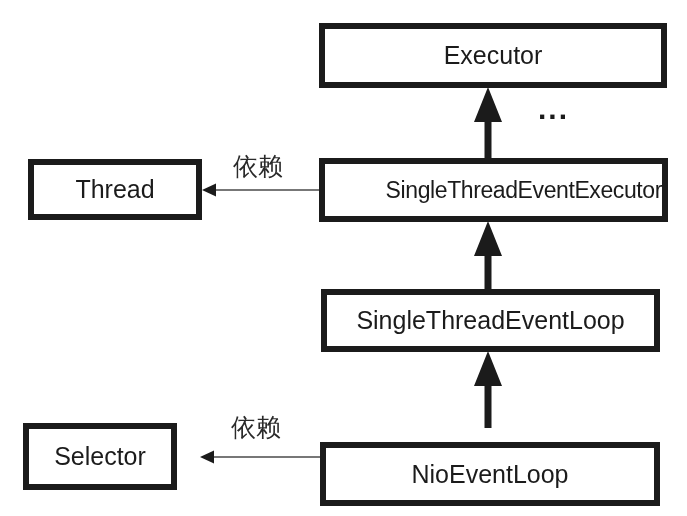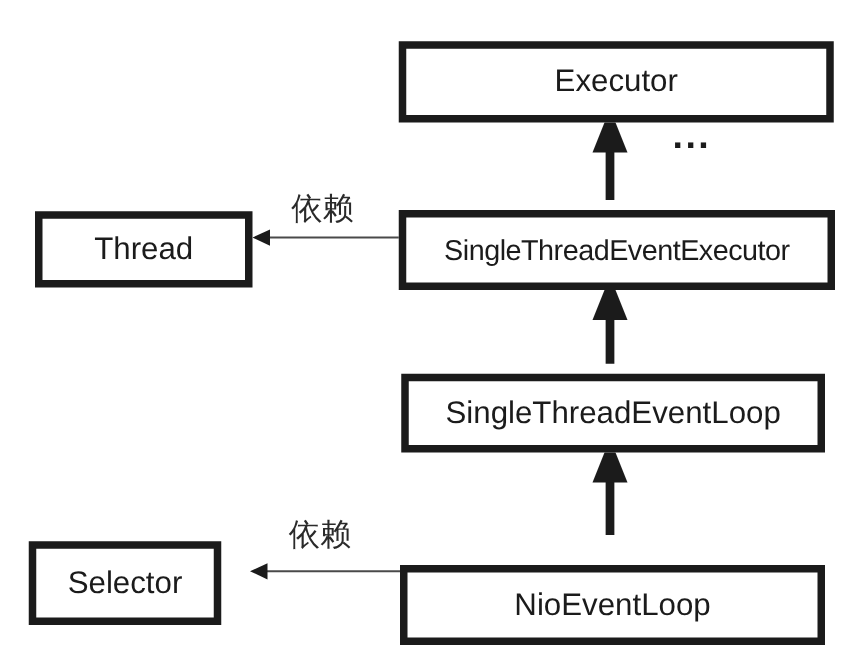--- a/index.html
+++ b/index.html
@@ -20,25 +20,25 @@
     box-sizing: border-box;
     border: 6px solid #1b1b1b;
     background: #ffffff;
     display: flex;
     align-items: center;
     justify-content: center;
     color: #1b1b1b;
     font-size: 25px;
     white-space: nowrap;
     z-index: 2;
-    margin-top: 10px;
   }
   .node--tight {
     font-size: 23px;
     letter-spacing: -0.4px;
+    justify-content: flex-end;
   }
   
   .node-executor   { left: 319px; top: 23px;  width: 348px; height: 65px; }
   .node-stee       { left: 319px; top: 158px; width: 349px; height: 64px; }
   .node-stel       { left: 321px; top: 289px; width: 339px; height: 63px; }
   .node-nel        { left: 320px; top: 442px; width: 340px; height: 64px; }
   .node-thread     { left: 28px;  top: 159px; width: 174px; height: 61px; text-align: center; }
   .node-selector   { left: 23px;  top: 423px; width: 154px; height: 67px; }
 
   .edge-label {

